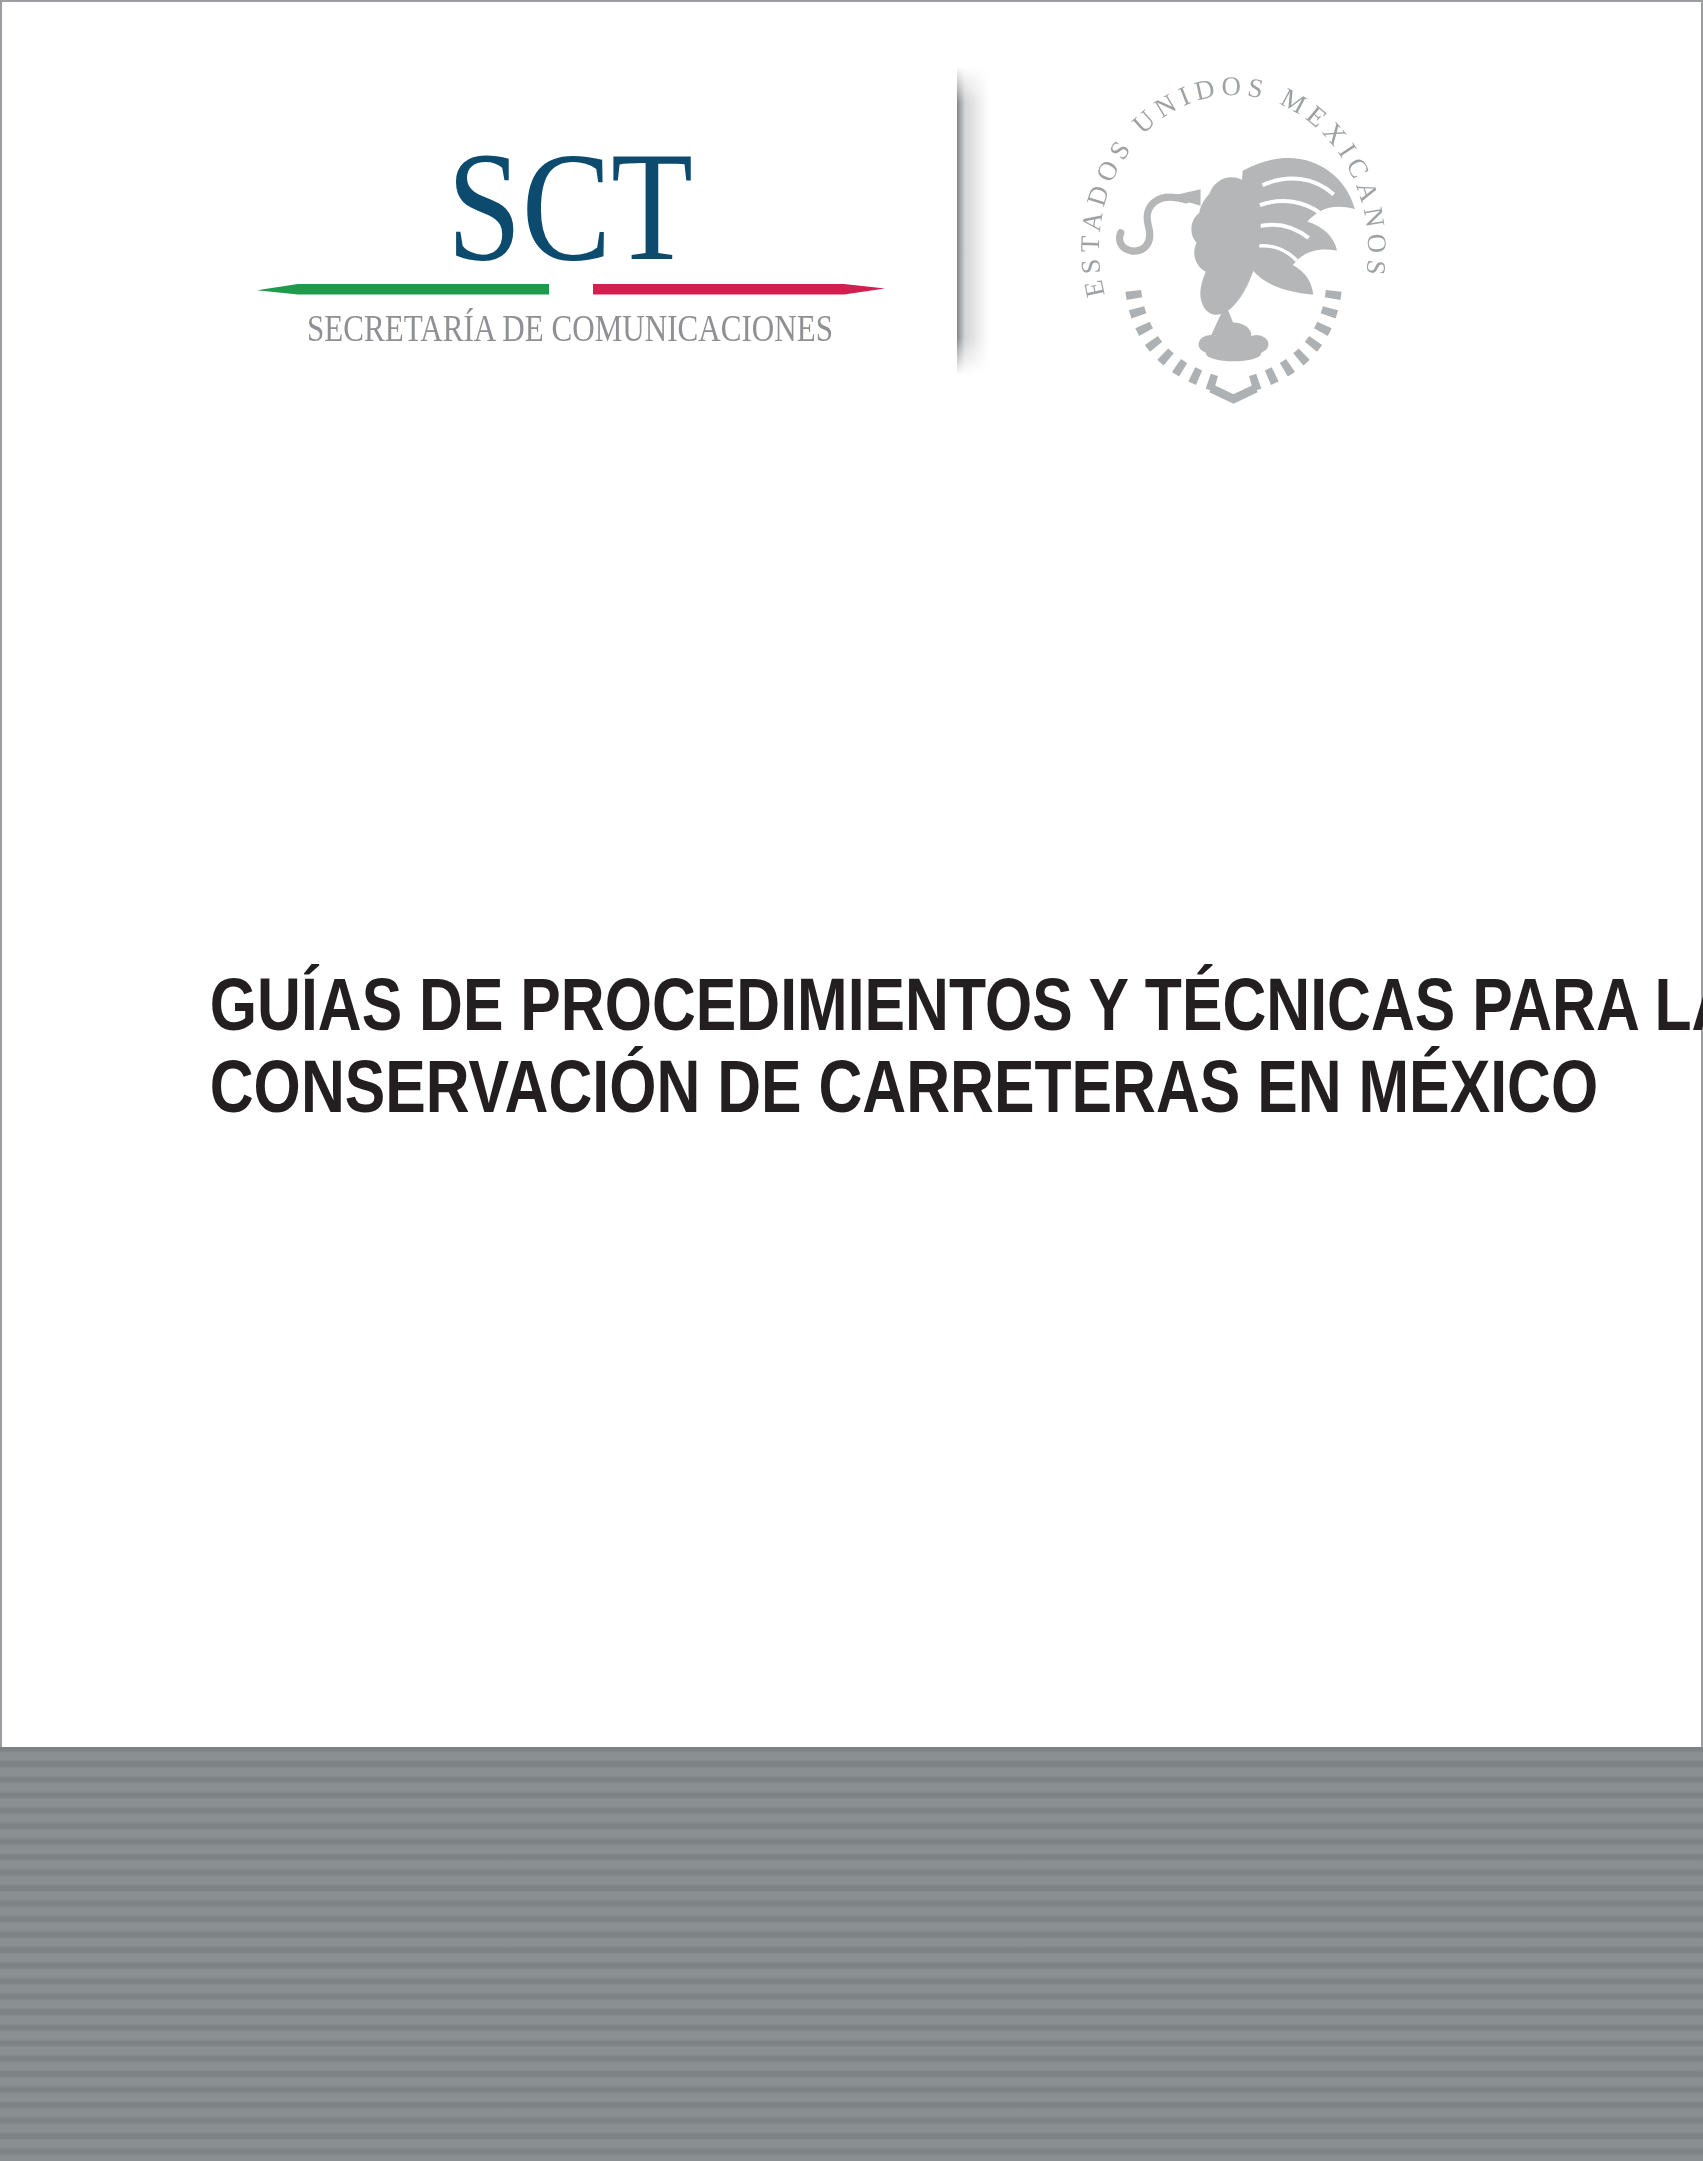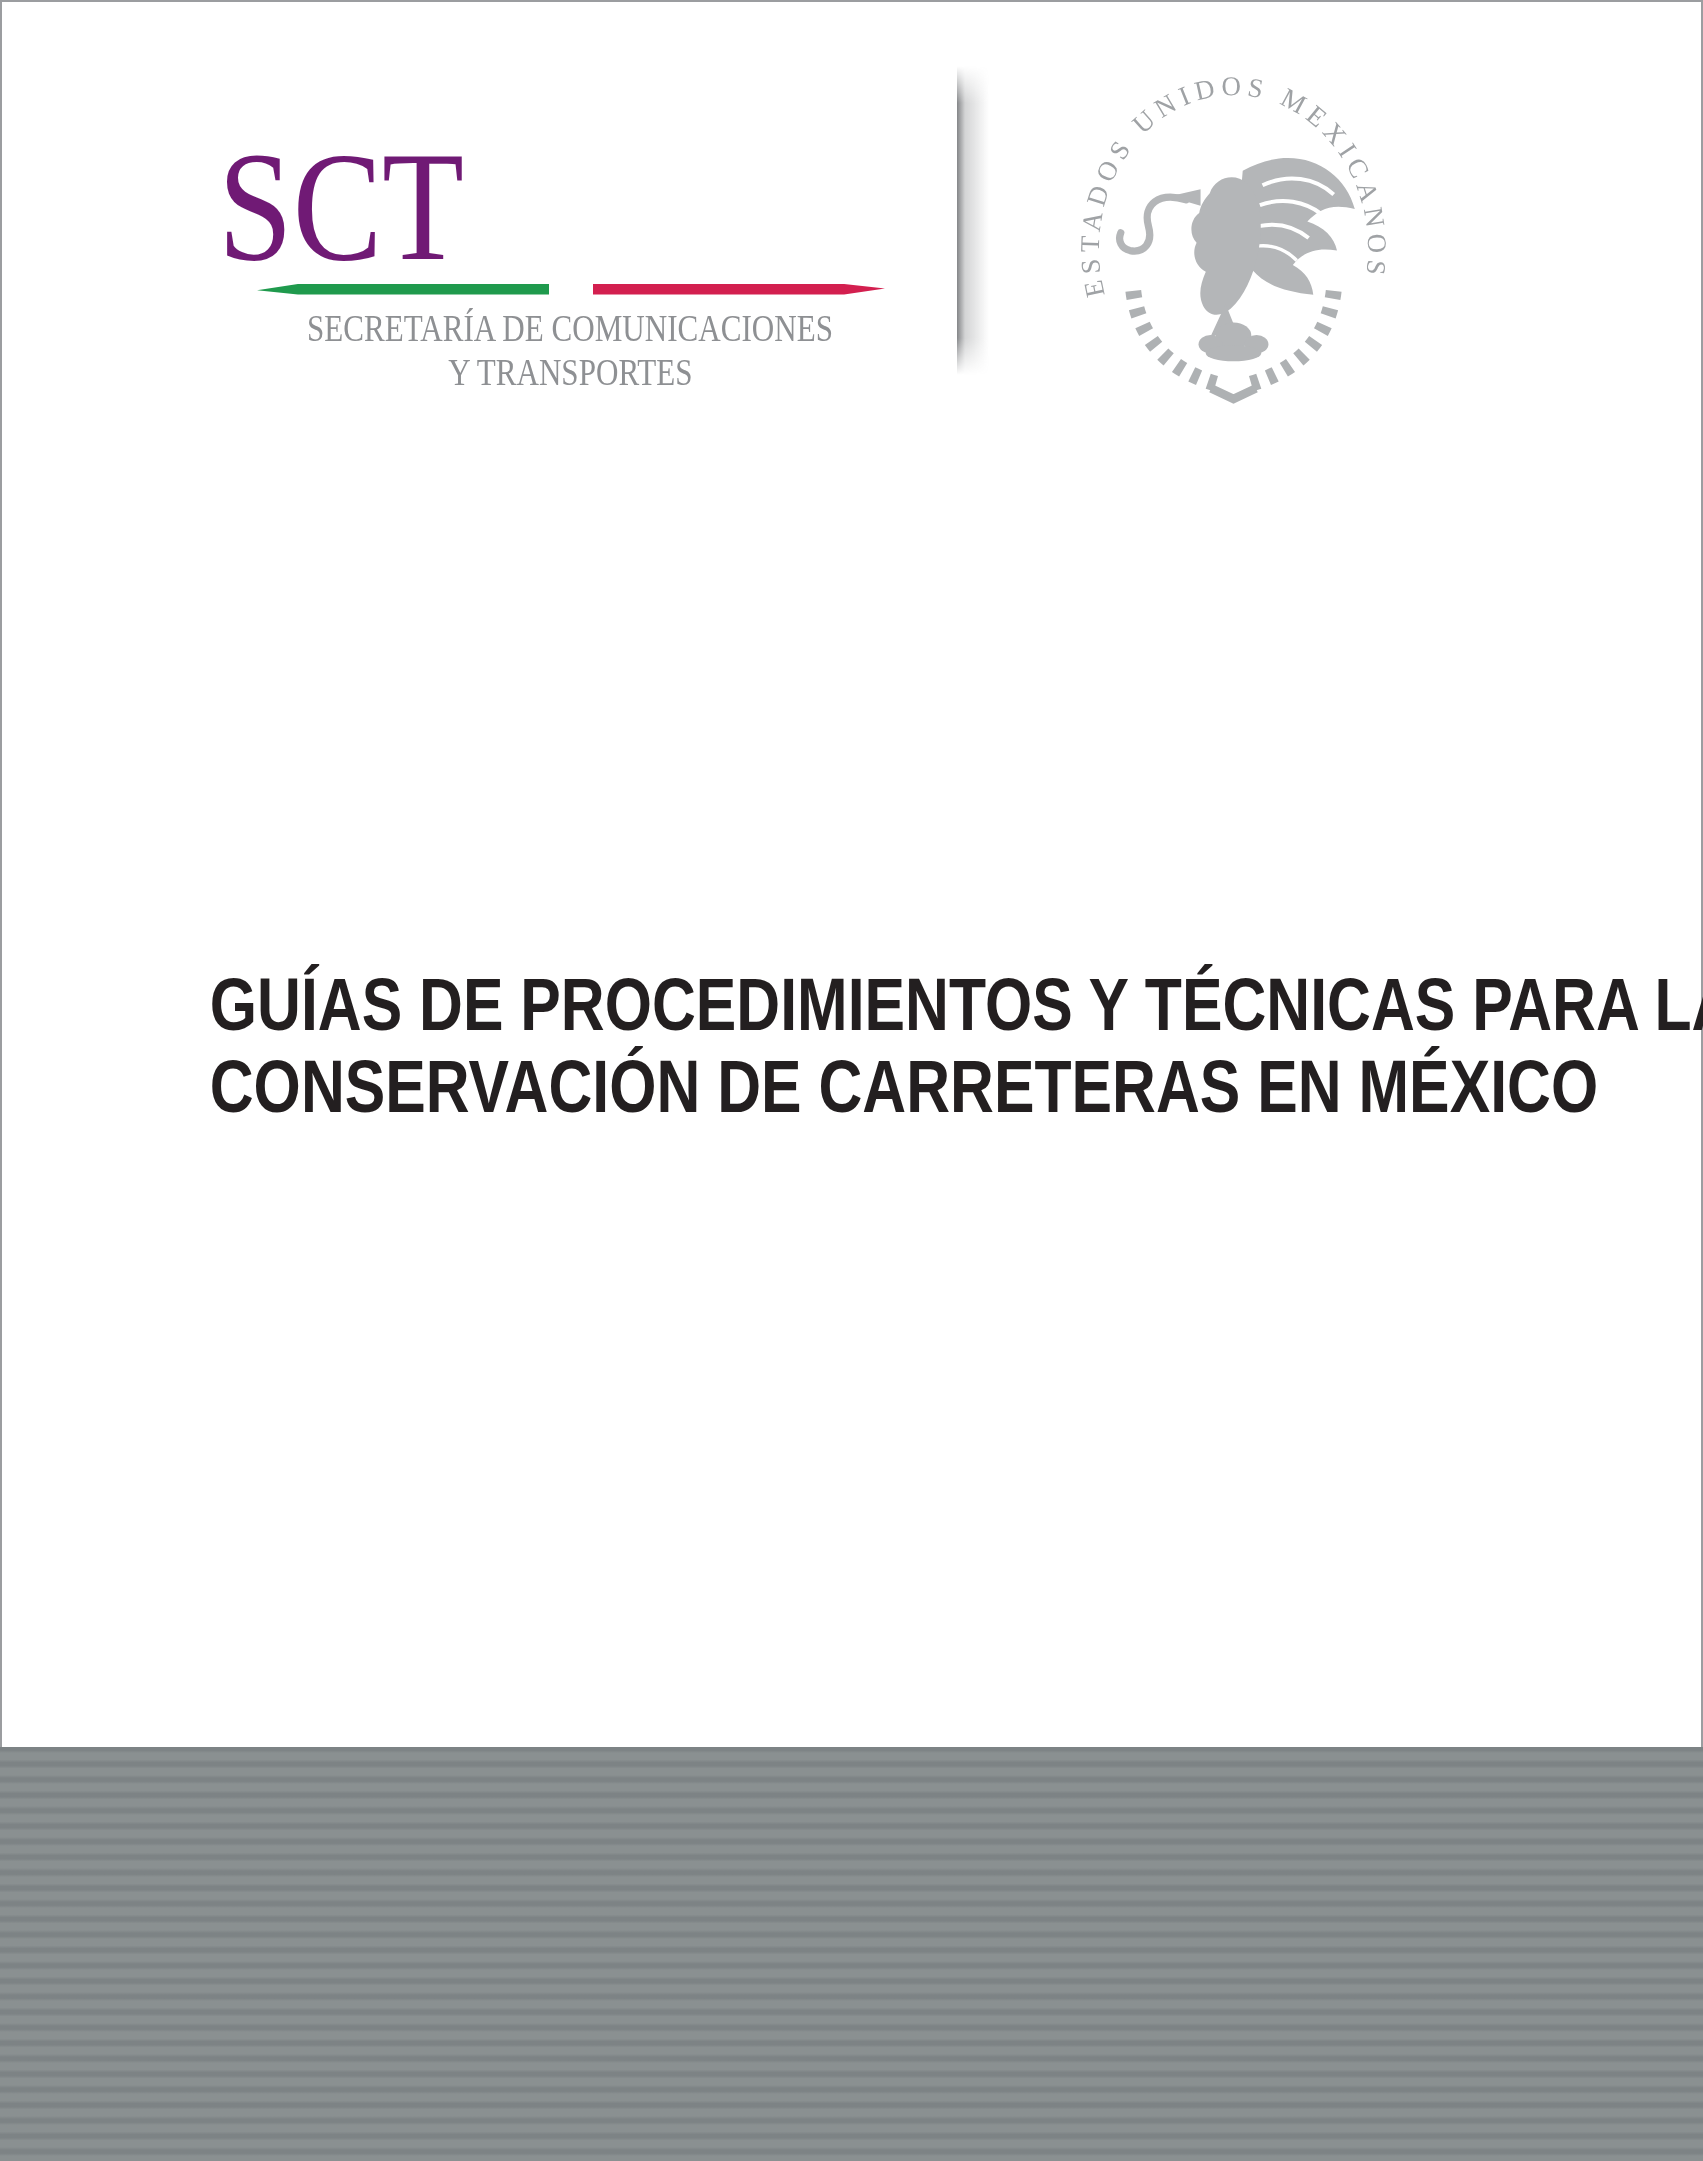--- a/index.html
+++ b/index.html
@@ -14,22 +14,22 @@
 
   
   .edge-top   { position: absolute; top: 0; left: 0; width: 100%; height: 2px; background: #9b9da0; }
   .edge-left  { position: absolute; top: 0; left: 0; width: 2px; height: 1749px; background: #9b9da0; }
   .edge-right { position: absolute; top: 0; right: 0; width: 2px; height: 1749px; background: #9b9da0; }
 
   
   .sct-block { position: absolute; left: 198px; top: 0; width: 745px; }
   .sct-acronym {
     position: absolute; top: 129px; left: 0; width: 100%;
-    text-align: left; font-size: 156px; line-height: 1;
-    color: #701a75; font-family: "Liberation Serif", serif;
+    text-align: center; font-size: 156px; line-height: 1;
+    color: #0c4a6e; font-family: "Liberation Serif", serif;
   }
   .sct-acronym .stretch { display: inline-block; transform: scaleX(0.86); transform-origin: 50% 50%; }
 
   .flag-line { position: absolute; top: 284px; left: 59px; width: 628px; height: 10.6px; display: flex; }
   .flag-green {
     width: 292px; height: 100%; background: #1f9a4d;
     clip-path: polygon(0 60%, 14% 0, 100% 0, 100% 100%, 14% 100%);
   }
   .flag-gap { width: 44px; height: 100%; }
   .flag-red {
@@ -101,21 +101,20 @@
     <div class="sct-acronym">
       <span class="stretch">SCT</span>
     </div>
     <div class="flag-line">
       <span class="flag-green"></span>
       <span class="flag-gap"></span>
       <span class="flag-red"></span>
     </div>
     <div class="dept-lines">
       <div><span class="stretch">SECRETARÍA DE COMUNICACIONES</span></div>
-      <div><span class="stretch">Y TRANSPORTES</span></div>
     </div>
   </div>
 
   <div class="divider"></div>
 
   <svg class="coat" viewBox="0 0 496 512" aria-hidden="true">
     <defs>
       <path id="legendArc" d="M 53 336 A 204 234 0 1 1 443 336" fill="none"></path>
     </defs>
 

